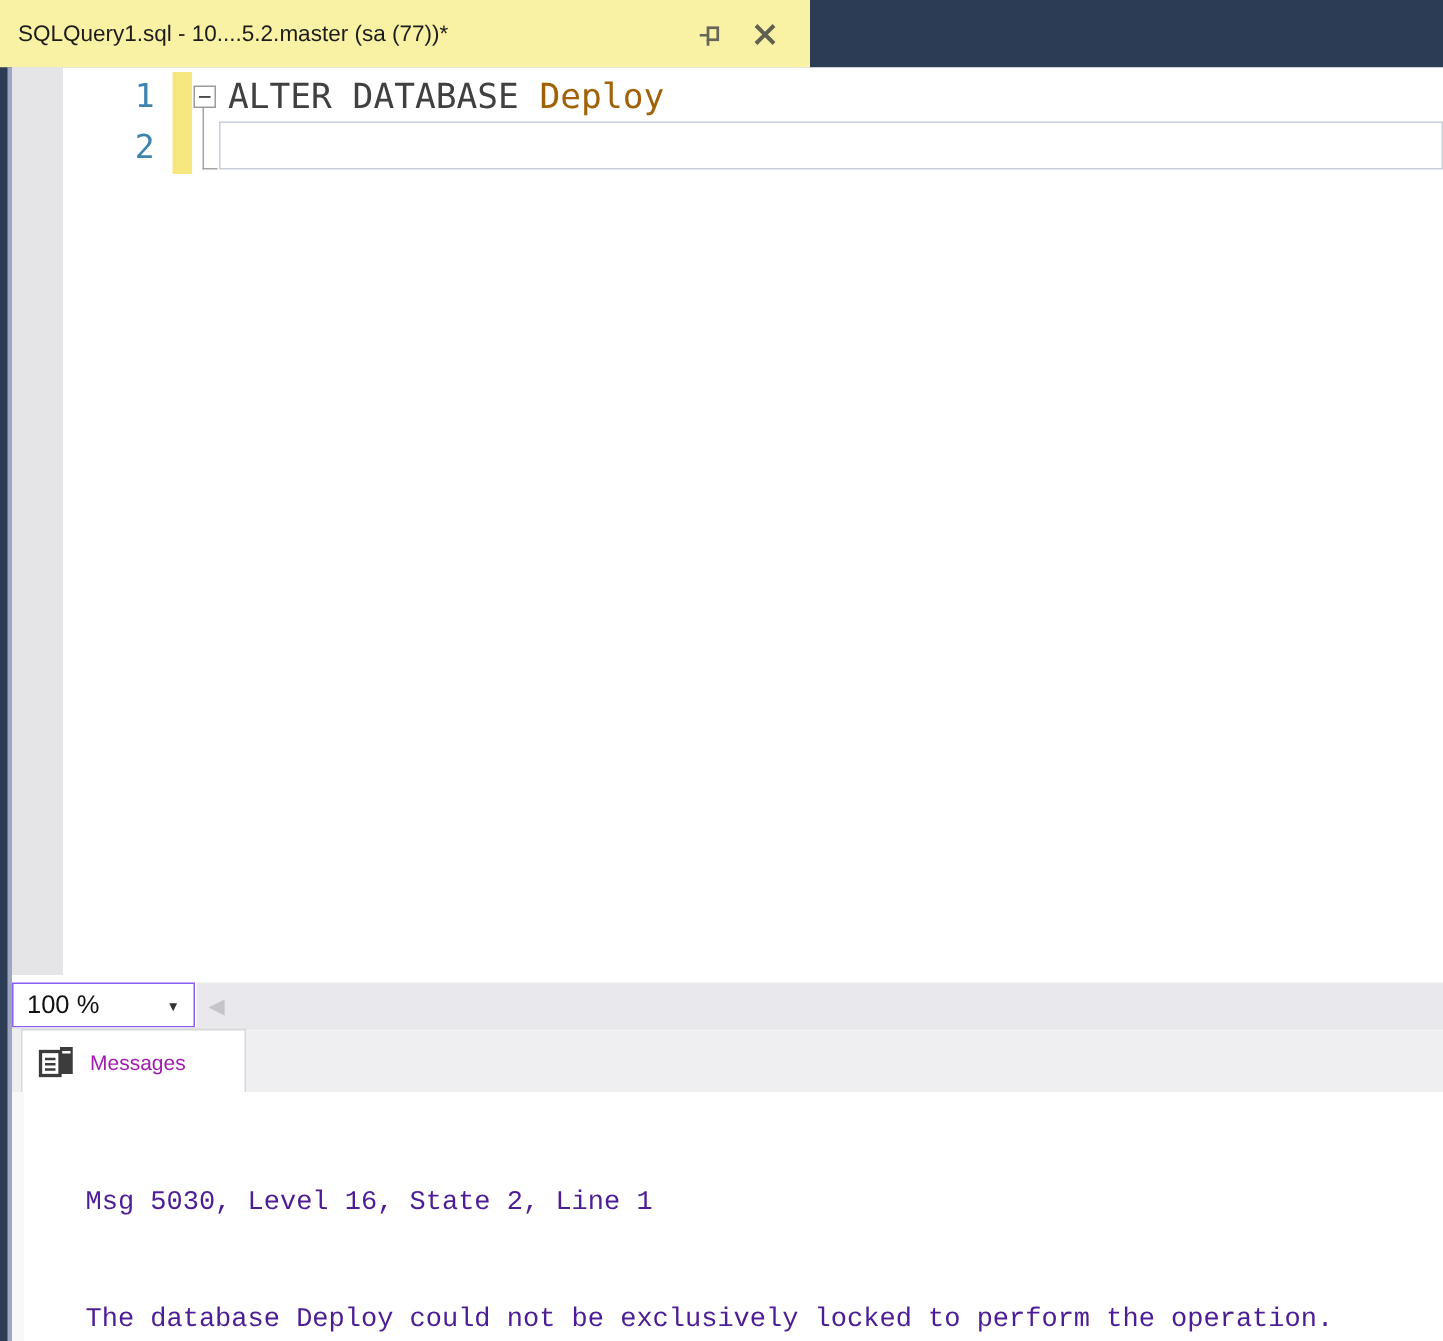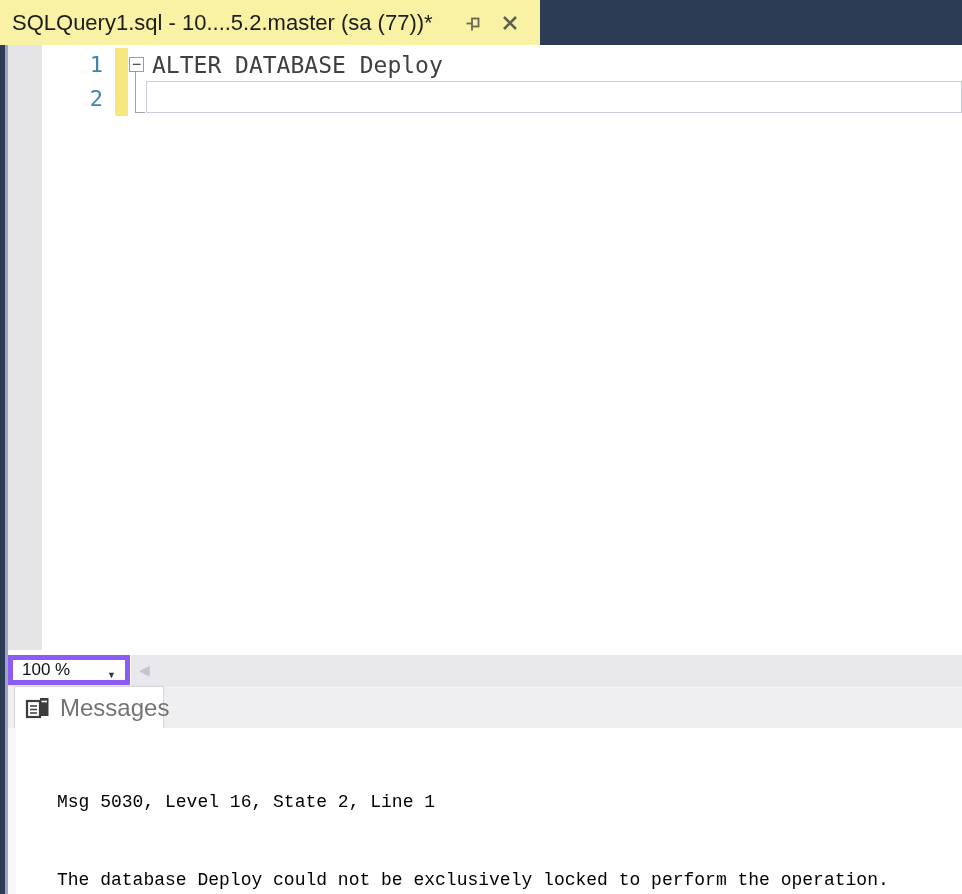--- a/index.html
+++ b/index.html
@@ -8,21 +8,21 @@
     position:relative; width:962px; height:894px; overflow:hidden;
     background:#2C3C55; font-family:"Liberation Sans", sans-serif;
   }
   
   .titlebar{ position:absolute; left:0; top:0; width:962px; height:45px; background:#2C3C55; }
   .doc-tab{
     position:absolute; left:0; top:0; width:540px; height:45px;
     background:#F9F1A4; display:flex; align-items:center;
   }
   .doc-tab .tab-title{
-    margin-left:12px; font-size:22px; color:#1C1C1C; white-space:nowrap;
+    margin-left:12px; font-size:15px; color:#1C1C1C; white-space:nowrap;
   }
   .tab-btn{ position:absolute; top:10px; width:26px; height:26px; display:flex; align-items:center; justify-content:center; cursor:default; }
   .tab-btn.pin{ left:460px; }
   .tab-btn.close{ left:497px; }
   
   .strip-navy{ position:absolute; left:0; top:45px; bottom:0; width:5px; background:#2C3C55; }
   .strip-peri{ position:absolute; left:5px; top:45px; bottom:0; width:3px; background:#9DA6C3; }
   
   .main{ position:absolute; left:8px; top:45px; right:0; bottom:0; background:#FFFFFF; }
   
@@ -43,52 +43,52 @@
   .chbar{ width:13px; background:#F6E87E; }
   .foldcol{ width:22px; position:relative; }
   .fold-box{
     position:absolute; left:1px; top:9px; width:15px; height:15px;
     background:#fff; border:1px solid #9B9B9B; color:#4A4A4A;
     font-size:15px; line-height:12px; text-align:center;
     font-family:"DejaVu Sans Mono", monospace;
   }
   .code-text{ padding-left:2px; }
   .tok-kw{ color:#404040; }
-  .tok-plain{ color:#404040; }
+  .tok-plain{ color:#a16207; }
   .tok-op{ color:#5A5A5A; }
   
   .hscroll-row{ position:absolute; left:0; top:610px; right:0; height:30px; background:#fff; }
   .zoom-box{
     position:absolute; left:0; top:0; width:122px; height:30px;
-    background:#fff; border:5px solid #8b5cf6; display:flex; align-items:center;
+    background:#fff; border:1px solid #8b5cf6; display:flex; align-items:center;
   }
   .zoom-box .zoom-value{ padding-left:9px; font-size:17px; color:#111; }
   .zoom-box .zoom-arrow{ position:absolute; right:9px; top:10px; font-size:9px; color:#333; }
   .hscroll-track{ position:absolute; left:123px; right:0; top:0; height:30px; background:#E9E9ED; }
   .hscroll-left{ position:absolute; left:8px; top:0; height:30px; line-height:30px; font-size:14px; color:#C4C5CB; }
   
   .results-tabstrip{
     position:absolute; left:0; top:640px; right:0; height:43px;
     background:#EFEFF1; border-top:1px solid #E3E3E7;
   }
   .messages-tab{
     position:absolute; left:6px; top:0; width:150px; height:43px;
     background:#FFFFFF; border:1px solid #D8D8DC; border-bottom:none;
     display:flex; align-items:center; gap:9px; padding-left:10px;
   }
-  .messages-tab .tab-label{ font-size:24px; color:#737373; }
+  .messages-tab .tab-label{ font-size:14px; color:#a21caf; }
   
   .messages-panel{
     position:absolute; left:0; top:683px; right:0; bottom:0; background:#fff;
     border-left:8px solid #F8F8FA;
     padding:9px 0 0 41px;
     font-family:"Liberation Mono", monospace; font-size:18px; line-height:26px;
     white-space:pre;
   }
-  .msg-error{ color:#000000; }
+  .msg-error{ color:#4c1d95; }
   svg{ display:block; }
 </style>
 </head>
 <body>
 
 <div class="screen">
 
   <div class="titlebar">
     <div class="doc-tab">
       <span class="tab-title">SQLQuery1.sql - 10....5.2.master (sa (77))*</span>

